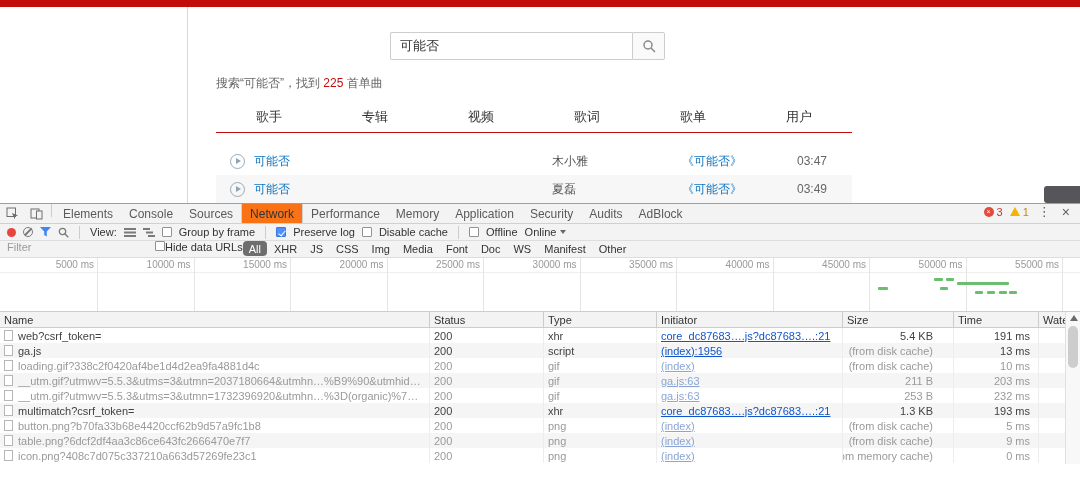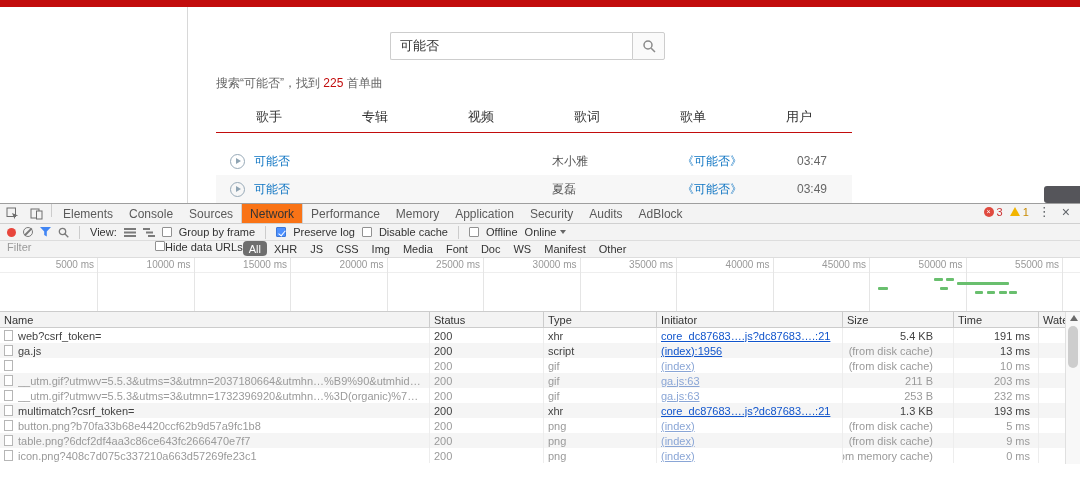--- a/index.html
+++ b/index.html
@@ -353,20 +353,21 @@
           <div class="cell c-status">200</div>
           <div class="cell c-type">script</div>
           <div class="cell c-initiator">(index):1956</div>
           <div class="cell c-size">(from disk cache)</div>
           <div class="cell c-time">13 ms</div>
           <div class="cell c-waterfall"></div>
         </div>
         <div class="dt-row muted cached">
           <div class="cell c-name">
             <span class="file-icon"></span>
+            <span class="nm">loading.gif?338c2f0420af4be1d4d2ea9fa4881d4c</span>
           </div>
           <div class="cell c-status">200</div>
           <div class="cell c-type">gif</div>
           <div class="cell c-initiator">(index)</div>
           <div class="cell c-size">(from disk cache)</div>
           <div class="cell c-time">10 ms</div>
           <div class="cell c-waterfall"></div>
         </div>
         <div class="dt-row muted">
           <div class="cell c-name">

